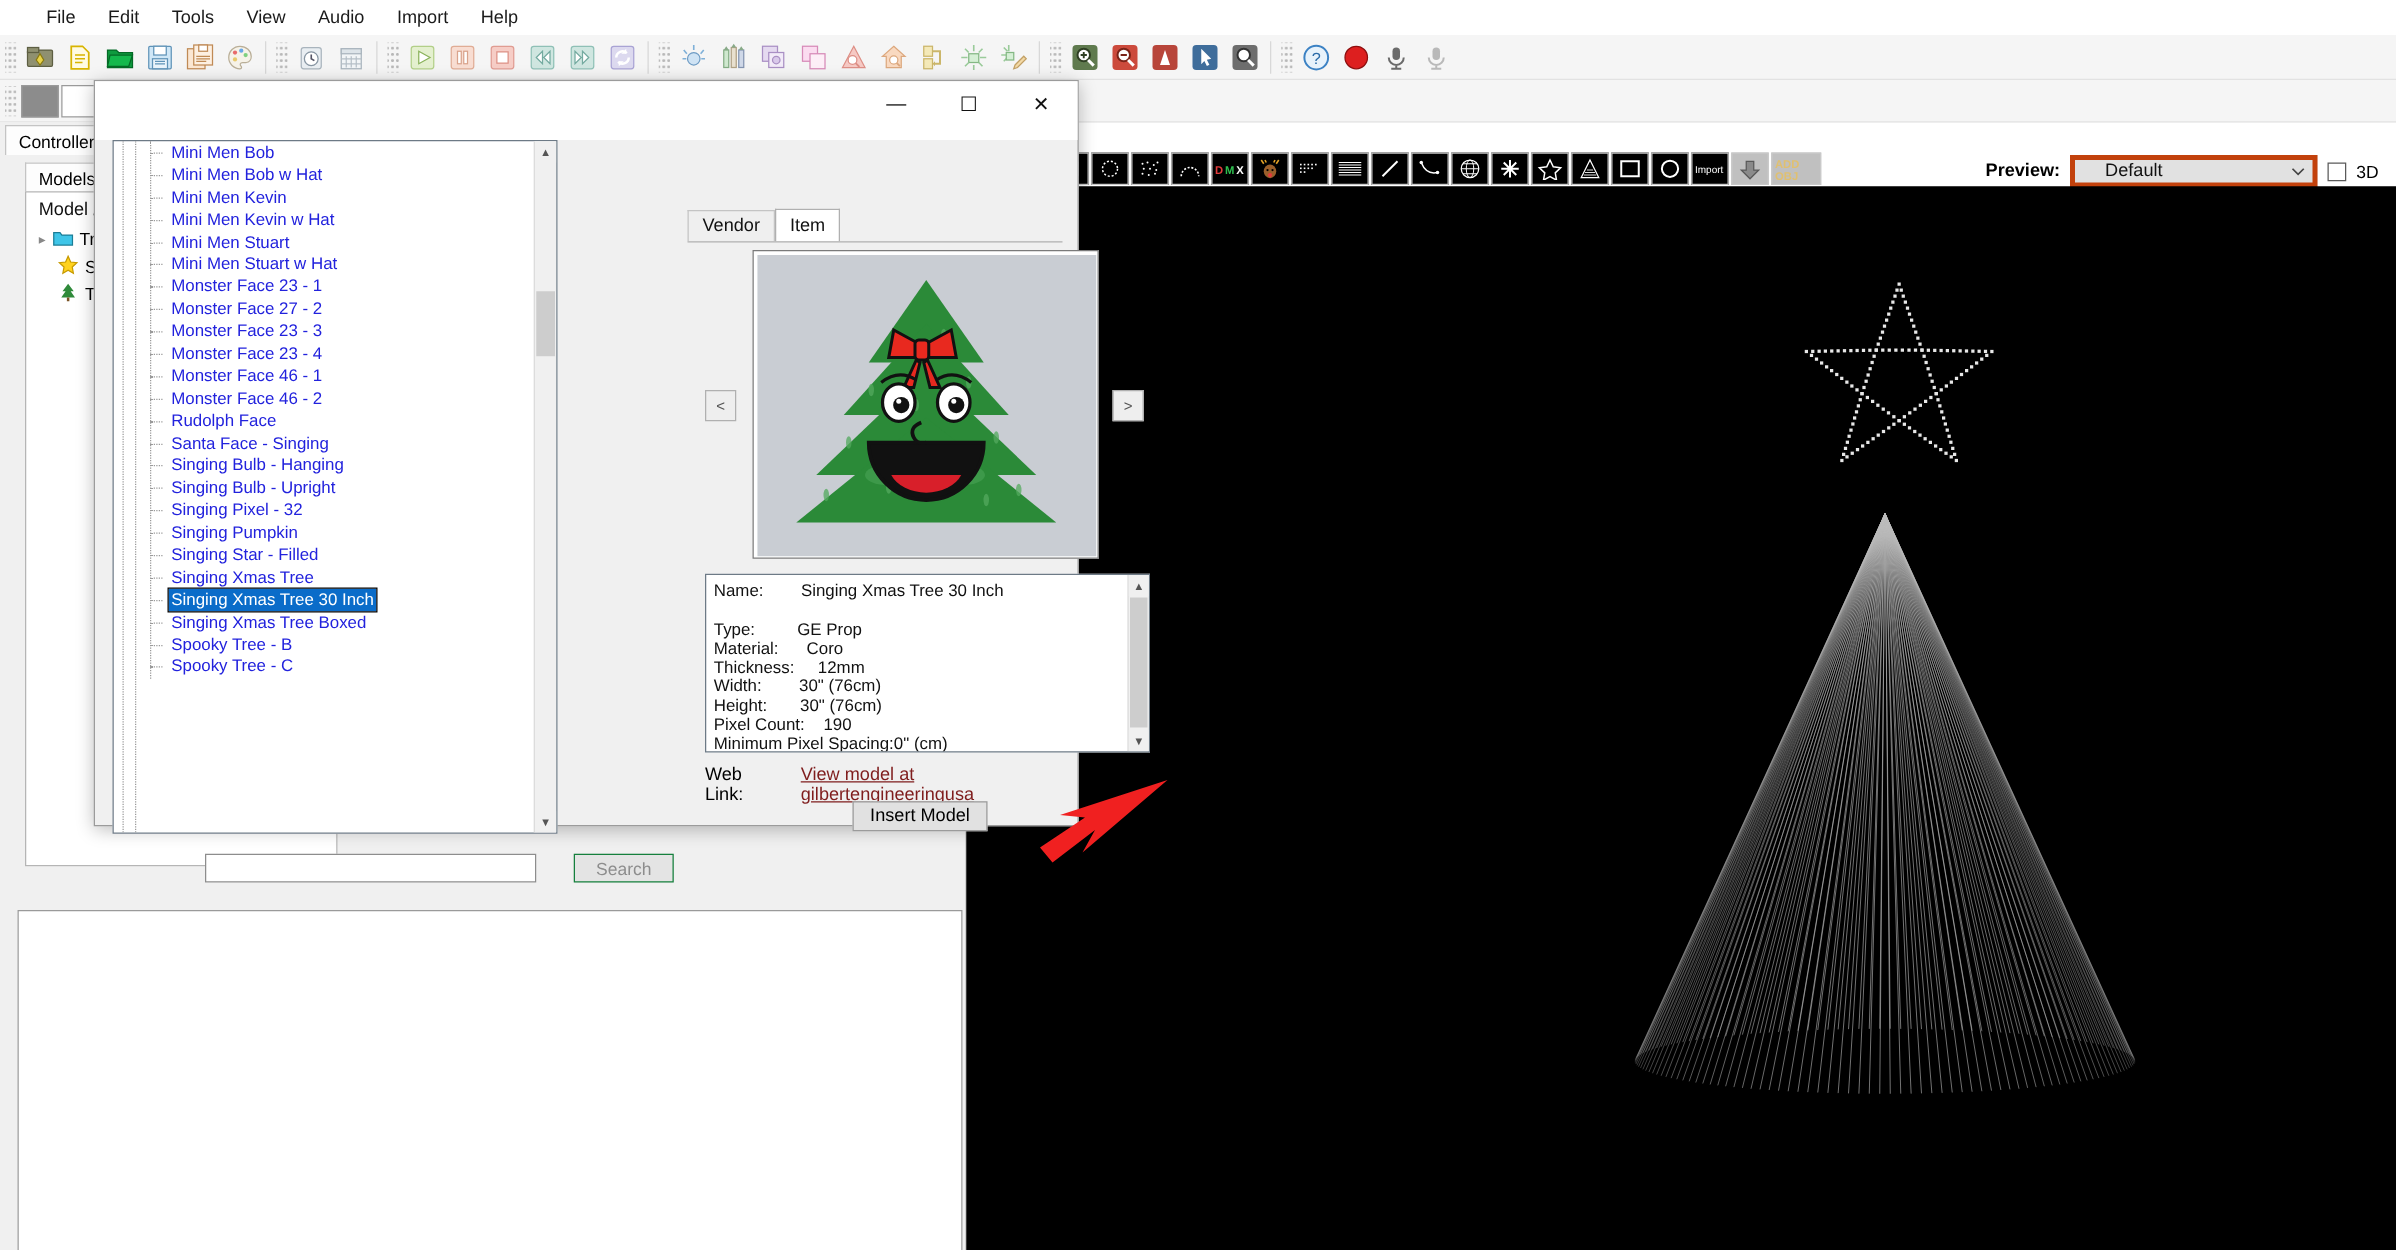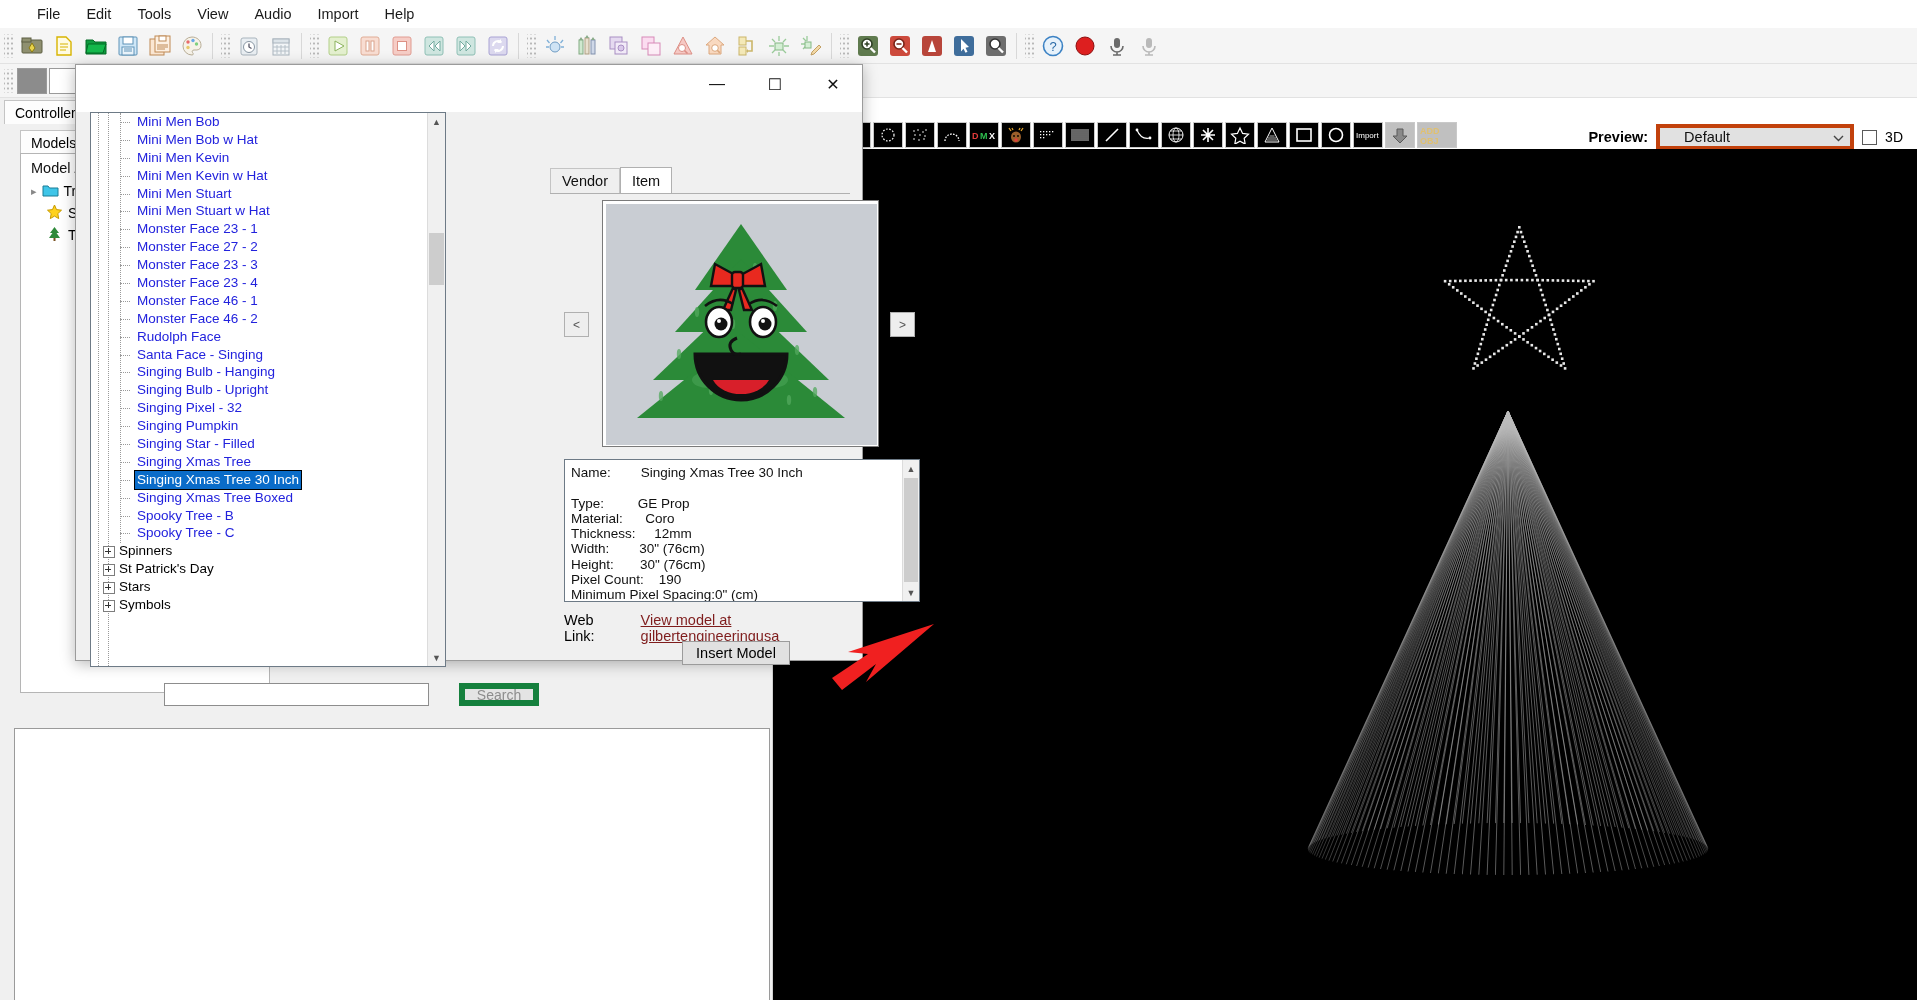--- a/index.html
+++ b/index.html
@@ -74,21 +74,21 @@
   .tNode{height:17.9px;line-height:17.9px;font-size:13.5px;color:#000;white-space:nowrap;padding-left:28px;position:relative;}
   .plusbox{position:absolute;left:12px;top:4px;width:10px;height:10px;border:1px solid #7d7d7d;background:#fff;}
   .plusbox:before{content:"";position:absolute;left:1px;top:4px;width:6px;height:1px;background:#333;}
   .plusbox:after{content:"";position:absolute;left:4px;top:1px;width:1px;height:6px;background:#333;}
   .vline{position:absolute;top:0;bottom:0;border-left:1px dotted #9a9a9a;}
   .sbar{position:absolute;right:0;top:0;width:17px;bottom:0;background:#f0f0f0;border-left:1px solid #dcdcdc;}
   .sarrow{width:17px;height:17px;display:flex;align-items:center;justify-content:center;background:#f0f0f0;font-size:9px;color:#555;}
   .sthumb{position:absolute;left:1px;width:15px;background:#cdcdcd;}
 
   #searchInput{position:absolute;left:88px;top:618px;width:265px;height:23px;background:#fff;border:1px solid #8d8d8d;box-sizing:border-box;}
-  #searchBtn{position:absolute;left:383px;top:618px;width:80px;height:23px;background:#e4e4e4;border:6px solid #15803d;
+  #searchBtn{position:absolute;left:383px;top:618px;width:80px;height:23px;background:#e4e4e4;border:1px solid #15803d;
              color:#8d8d8d;display:flex;align-items:center;justify-content:center;font-size:14px;box-sizing:border-box;}
   #tabstrip{position:absolute;left:474px;top:101px;display:flex;align-items:center;height:28px;}
   .vtab{height:25px;padding:0 11px;display:flex;align-items:center;font-size:14.5px;color:#111;
         border:1px solid #c4c4c4;border-bottom:none;background:#efefef;box-sizing:border-box;}
   .vtab.sel{background:#fff;height:27px;border-color:#b0b0b0;}
   #itemPanel{position:absolute;left:474px;top:128px;width:300px;height:425px;background:#f0f0f0;border-top:1px solid #b0b0b0;}
 
   #imgFrame{position:absolute;left:52px;top:6px;width:277px;height:247px;background:#fff;border:1px solid #7a7a7a;box-sizing:border-box;}
   #imgInner{position:absolute;left:3px;top:3px;width:271px;height:241px;background:#c9cdd3;overflow:hidden;}
   .navarrow{position:absolute;width:25px;height:25px;background:#eee;border:1px solid #b0b0b0;
@@ -922,26 +922,20 @@
           <div class="tItem"><span class="lbl">Singing Bulb - Upright</span></div>
           <div class="tItem"><span class="lbl">Singing Pixel - 32</span></div>
           <div class="tItem"><span class="lbl">Singing Pumpkin</span></div>
           <div class="tItem"><span class="lbl">Singing Star - Filled</span></div>
           <div class="tItem"><span class="lbl">Singing Xmas Tree</span></div>
           <div class="tItem sel"><span class="lbl">Singing Xmas Tree 30 Inch</span></div>
           <div class="tItem"><span class="lbl">Singing Xmas Tree Boxed</span></div>
           <div class="tItem"><span class="lbl">Spooky Tree - B</span></div>
           <div class="tItem"><span class="lbl">Spooky Tree - C</span></div>
         </div>
-      <div id="nodeHost">
-          <div class="tNode"><span class="plusbox"></span><span>Spinners</span></div>
-          <div class="tNode"><span class="plusbox"></span><span>St Patrick's Day</span></div>
-          <div class="tNode"><span class="plusbox"></span><span>Stars</span></div>
-          <div class="tNode"><span class="plusbox"></span><span>Symbols</span></div>
-        </div>
     </div>
     <div class="sbar">
       <div class="sarrow">▲</div>
       <div class="sthumb" style="top:120px;height:52px;"></div>
       <div class="sarrow" style="position:absolute;bottom:0;left:0;">▼</div>
     </div>
   </div>
 
   <div id="searchInput"></div>
   <div id="searchBtn">

